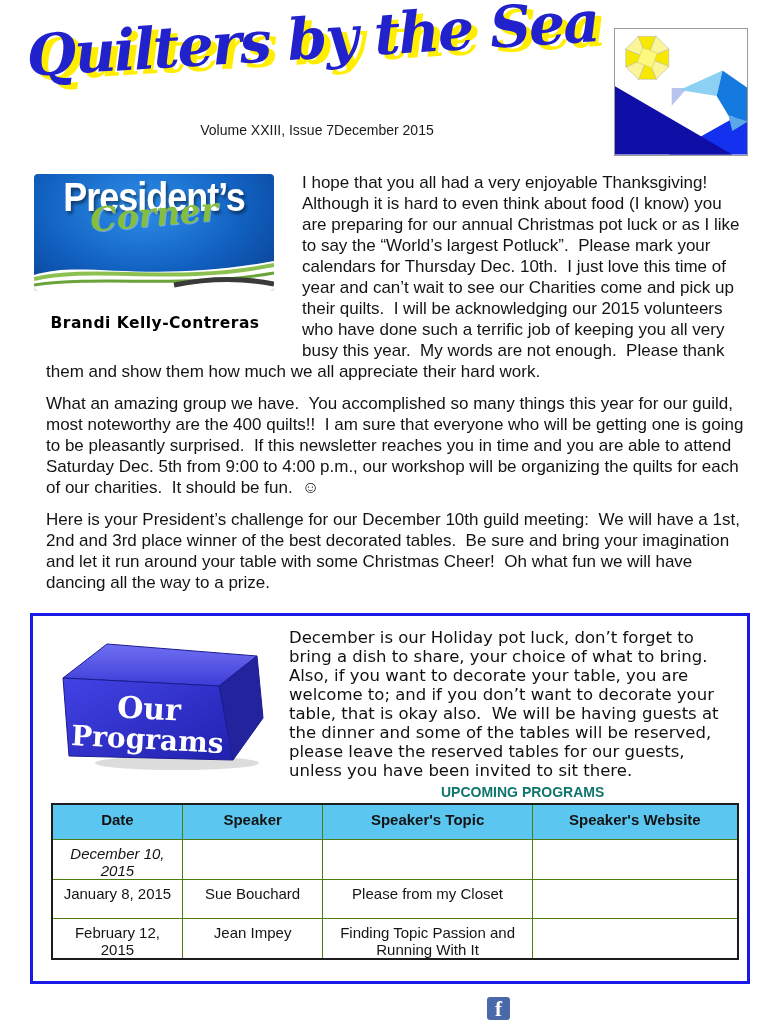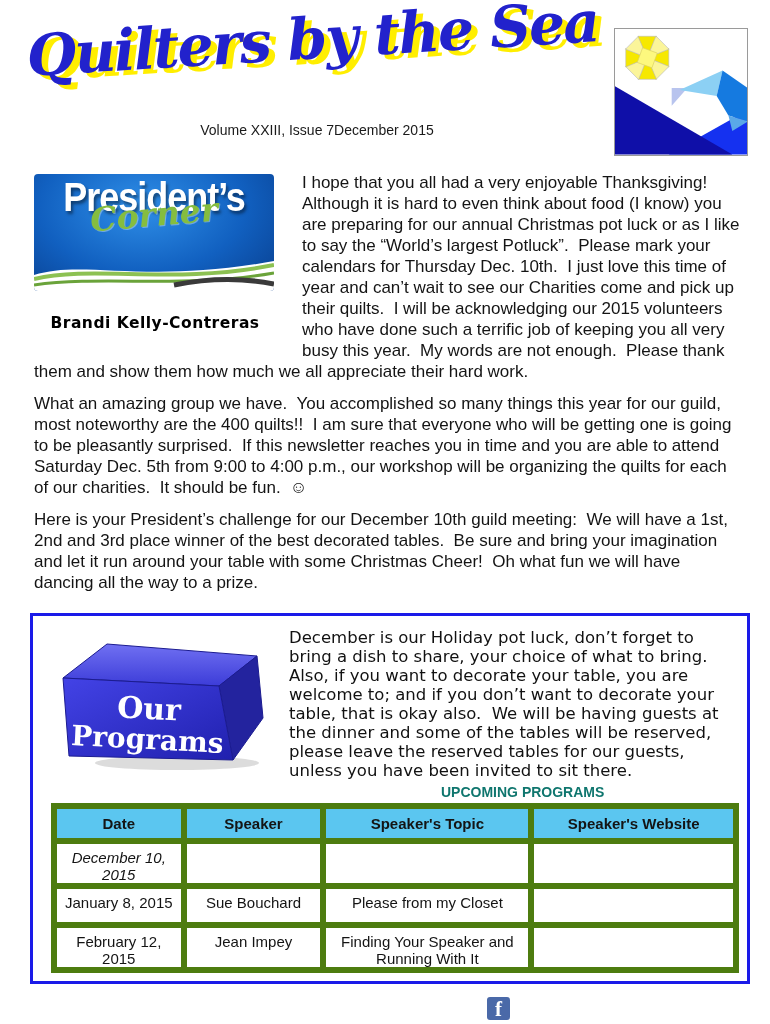--- a/index.html
+++ b/index.html
@@ -33,21 +33,21 @@
     border: 1px solid #9a9a9a; background: #fff;
   }
   .issue-row {
     position: absolute; left: 30px; top: 122px; width: 574px;
     display: flex; justify-content: center;
     font-size: 14px; color: #1a1a1a;
   }
 
   
   .presidents { margin: 14px 26px 0 30px; font-size: 17px; line-height: 21px; height: 421px; }
-  .presidents p { margin: 0 0 11px 4px; white-space: pre-wrap; }
+  .presidents p { margin: 0 0 11px 16px; white-space: pre-wrap; }
   .pc-float { float: left; width: 242px; margin: 2px 26px 22px 4px; }
   .pc-graphic {
     position: relative; width: 240px; height: 117px;
     border-radius: 4px; overflow: hidden;
     background: radial-gradient(ellipse at 45% 28%, #2f8fe8 0%, #1160c0 55%, #083d8c 100%);
   }
   .pc-line1 {
     margin-top: 5px; text-align: center;
     font-weight: bold; font-size: 36px; line-height: 38px;
     letter-spacing: -1px; color: #ffffff;
@@ -93,21 +93,21 @@
     width: fit-content;
     margin: 4px 0 3px 398px;
     font-weight: bold; font-size: 14px; color: #0f766e;
   }
   table.programs {
     width: 688px; margin-left: 8px;
     border-collapse: collapse;
     border: 2px solid #1c1c1c;
   }
   table.programs th, table.programs td {
-    border: 6px solid #4d7c0f;
+    border: 1px solid #4d7c0f;
     font-size: 15px; vertical-align: top;
     padding: 5px 4px 0 4px; text-align: center;
   }
   table.programs th { background: #5bc6f0; font-weight: bold; height: 35px; padding-top: 6px; }
   table.programs td { height: 39px; }
   td.cell-left { text-align: left; padding-left: 8px; font-style: italic; }
   .col-date { width: 19%; } .col-speaker { width: 20.5%; }
   .col-topic { width: 30.5%; } .col-site { width: 30%; }
 
   
@@ -239,21 +239,21 @@
         </tr>
         <tr>
           <td>January 8, 2015</td>
           <td>Sue Bouchard</td>
           <td>Please from my Closet</td>
           <td></td>
         </tr>
         <tr>
           <td>February 12, 2015</td>
           <td>Jean Impey</td>
-          <td>Finding Your Speaker and Running With It</td>
+          <td>Finding Topic Passion and Running With It</td>
           <td></td>
         </tr>
       </tbody>
     </table>
   </div>
 
   <div class="footer">
     <span class="fb-icon">f</span>
   </div>
 

